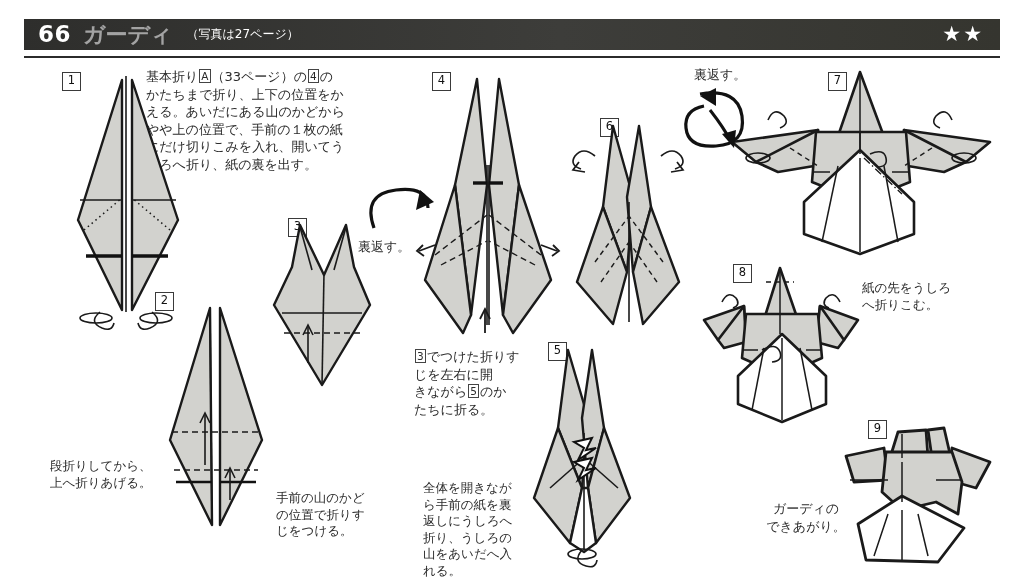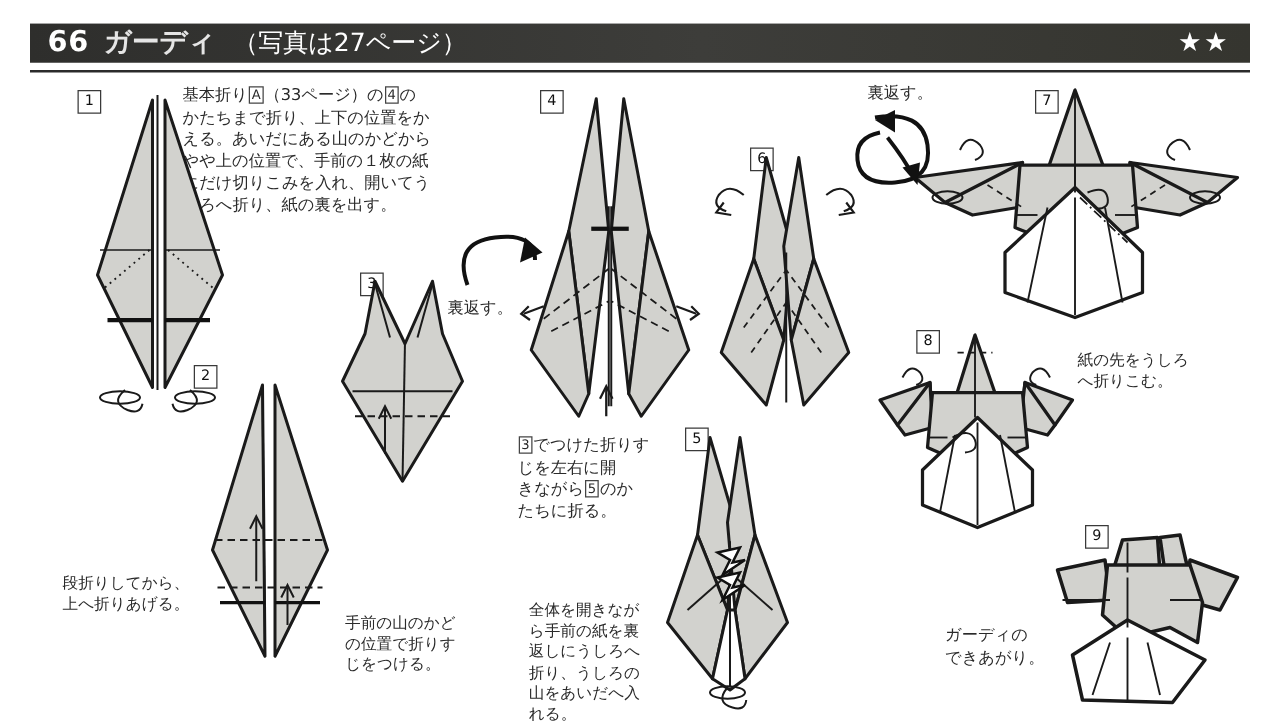--- a/index.html
+++ b/index.html
@@ -17,24 +17,24 @@
   .header-band:before{
     content:"";position:absolute;left:0;top:0;right:0;bottom:0;
     background:linear-gradient(90deg,#2e2e2c 0%,#3d3d3a 55%,#35352f 100%);
   }
   .hdr-inner{position:relative;display:flex;align-items:center;width:100%;height:100%;border-radius:13px;}
   .hdr-num{
     color:#ffffff;font-size:23px;font-weight:bold;letter-spacing:.5px;
     margin-left:14px;line-height:1;
   }
   .hdr-title{
-    color:#e5e5e5;font-size:22px;font-weight:bold;margin-left:12px;line-height:1;
+    color:#a3a3a3;font-size:22px;font-weight:bold;margin-left:12px;line-height:1;
   }
   .hdr-sub{
-    color:#ffffff;font-size:20px;margin-left:14px;line-height:1;padding-bottom:1px;
+    color:#ffffff;font-size:12px;margin-left:14px;line-height:1;padding-bottom:1px;
   }
   .hdr-stars{margin-left:auto;margin-right:16px;color:#ffffff;font-size:21px;letter-spacing:2px;line-height:1;}
   .hdr-rule{position:absolute;left:24px;top:56px;width:976px;height:2px;background:#2b2b2b;}
 
   
   .txt{position:absolute;font-size:12.5px;line-height:16.5px;color:#2a2a2a;white-space:pre-line;}
   .txt.lg{font-size:13px;line-height:17.5px;}
 
   
   .stepnum{
@@ -343,14 +343,14 @@
   <g fill="none" stroke="#1a1a1a" stroke-width="1.5">
     <path d="M62 16 L62 40"></path>
     <path d="M62 44 L62 84"></path>
     <path d="M10 62 L48 62"></path>
       <path d="M96 62 L120 62"></path>
     <path d="M48 96 L34 138"></path>
     <path d="M62 92 L62 142"></path>
     <path d="M78 96 L88 138"></path>
   </g>
 </svg>
-<div class="txt lg" style="left:756px;top:500px;width:100px;">ガーディの
+<div class="txt lg" style="left:756px;top:500px;width:100px;text-align:center;">ガーディの
 できあがり。</div>
 
 </body></html>

